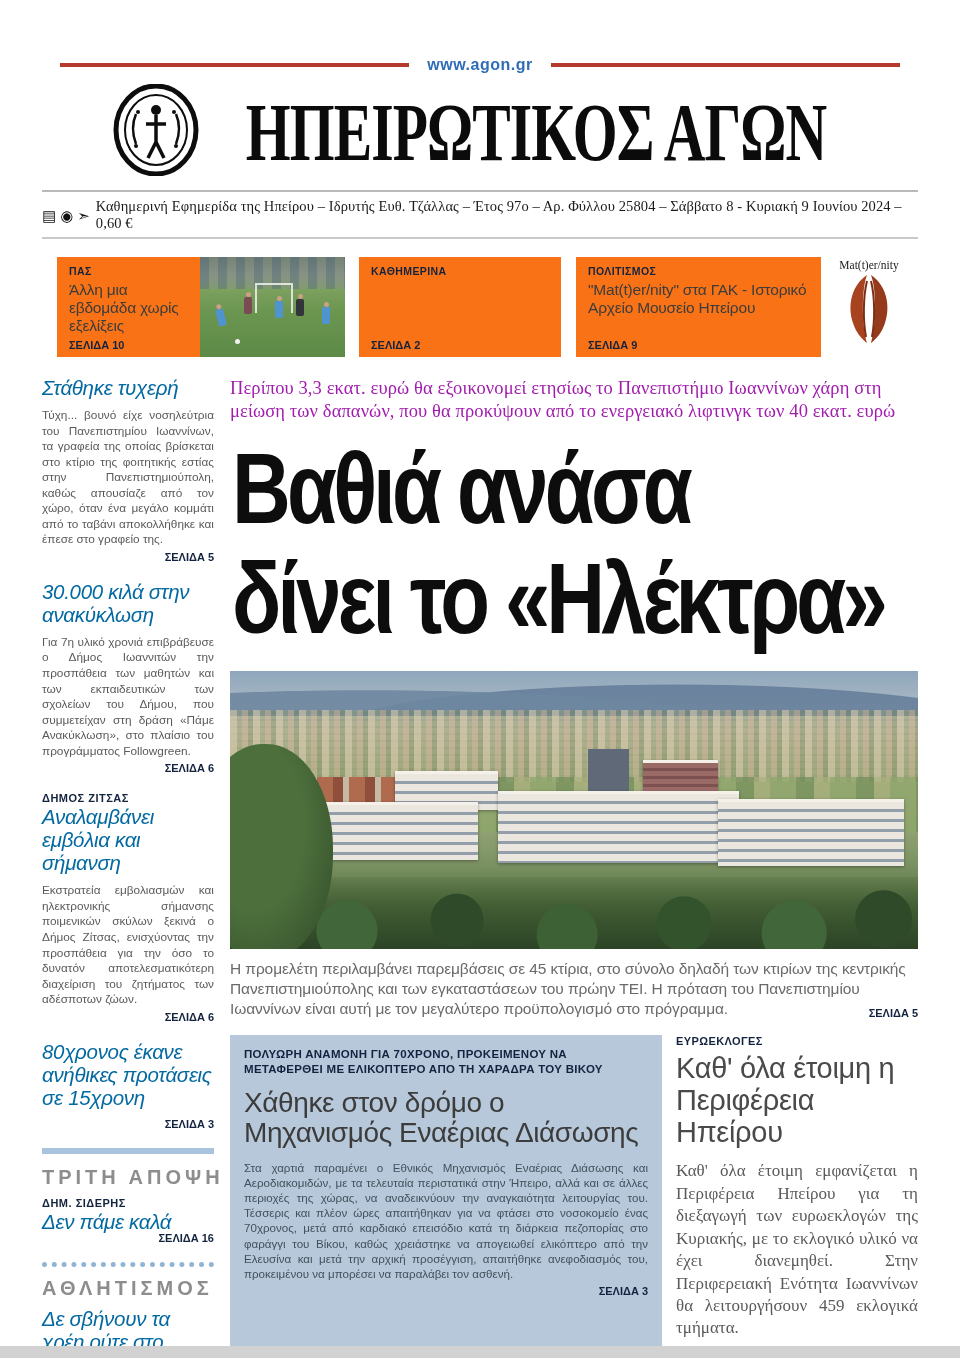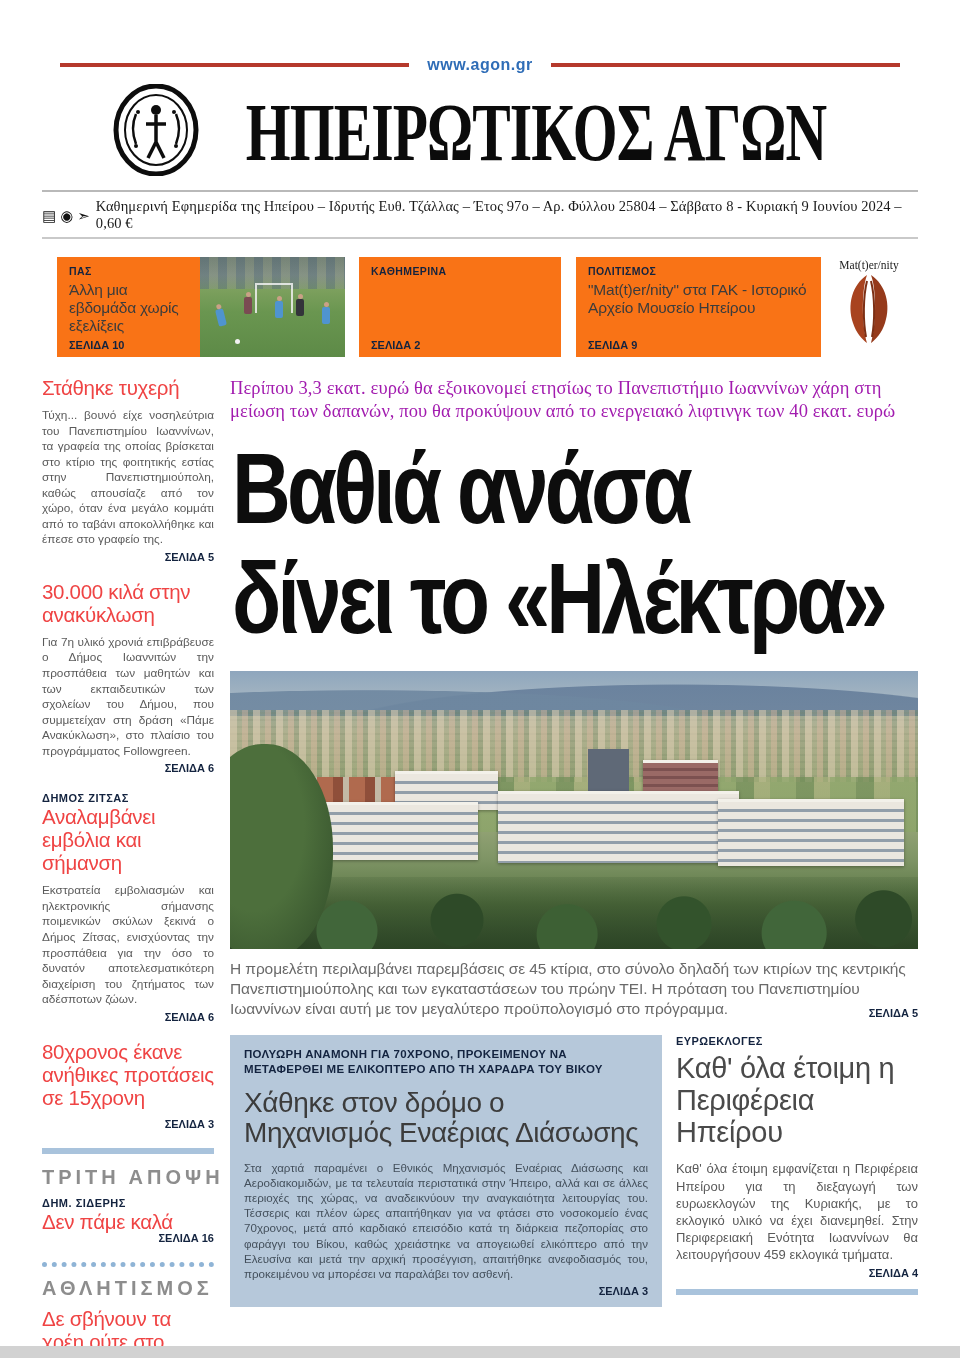--- a/index.html
+++ b/index.html
@@ -57,21 +57,21 @@
   .mat-label { font-family:"Liberation Serif", serif; font-size:11.5px; color:#222; letter-spacing:0; }
 
   
   .content { display:flex; margin-top:20px; }
   .left-col { width:172px; flex:0 0 172px; }
   .main-col { flex:1; margin-left:16px; }
 
   
   .lc-story { margin-bottom:18px; }
   .lc-kicker { font-size:11px; font-weight:bold; color:#13233f; letter-spacing:.5px; margin-bottom:2px; }
-  .lc-title { font-size:20.5px; color:#ef4444; line-height:1.12; letter-spacing:-.3px; margin-bottom:8px; }
+  .lc-title { font-size:20.5px; color:#0369a1; line-height:1.12; letter-spacing:-.3px; margin-bottom:8px;font-style:italic; }
   .lc-body { font-size:11.8px; color:#5a5a5a; line-height:1.32; text-align:justify; }
   .lc-page { text-align:right; font-size:11px; font-weight:bold; color:#13233f; margin-top:3px; }
   .bar-divider { height:6px; background:#a9c3dc; margin:10px 0 12px 0; }
   .dot-divider { border-top:5px dotted #8fb4d6; margin:14px 0 10px 0; }
   .section-header { font-size:20px; font-weight:bold; color:#8d8d8d; letter-spacing:4px; margin-bottom:8px; white-space:nowrap; }
 
   
   .lead { font-family:"Liberation Serif", serif; font-size:18.5px; color:#a21caf; line-height:1.25; letter-spacing:.1px; }
   .headline { margin:14px 0 6px 2px; }
   .hl-line { display:block; font-weight:900; color:#0d0d0d; font-size:84px; letter-spacing:-4px;
@@ -119,21 +119,21 @@
   .lower-row { display:flex; margin-top:16px; }
   .rescue-box { width:432px; flex:0 0 432px; background:#b6c8da; padding:12px 14px 10px 14px; }
   .rb-kicker { font-size:11.5px; font-weight:bold; color:#13233f; line-height:1.35; letter-spacing:.3px; }
   .rb-title { font-size:28px; color:#3c3c3c; line-height:1.08; letter-spacing:-.4px; margin:10px 0 12px 0; }
   .rb-body { font-size:11.6px; color:#44505c; line-height:1.3; text-align:justify; }
   .rb-page { text-align:right; font-size:11px; font-weight:bold; color:#13233f; margin-top:4px; }
 
   .elections { flex:1; margin-left:14px; display:flex; flex-direction:column; }
   .el-kicker { font-size:11px; font-weight:bold; color:#13233f; letter-spacing:.4px; }
   .el-title { font-size:29px; color:#4a4a4a; line-height:1.1; letter-spacing:-.3px; margin:6px 0 12px 0; }
-  .el-body { font-size:13px; color:#5a5a5a; line-height:1.32; text-align:justify; }
+  .el-body { font-size:17px; color:#5a5a5a; line-height:1.32; text-align:justify;font-family:Liberation Serif, serif; }
   .el-page { text-align:right; font-size:11px; font-weight:bold; color:#13233f; margin-top:4px; }
   .el-bar { height:6px; background:#a9c3dc; margin-top:10px; }
 
   .page-bottom-strip { position:absolute; left:0; right:0; bottom:0; height:12px; background:#d2d2d2; }
 </style>
 </head>
 <body>
 
 <div class="page">
 

